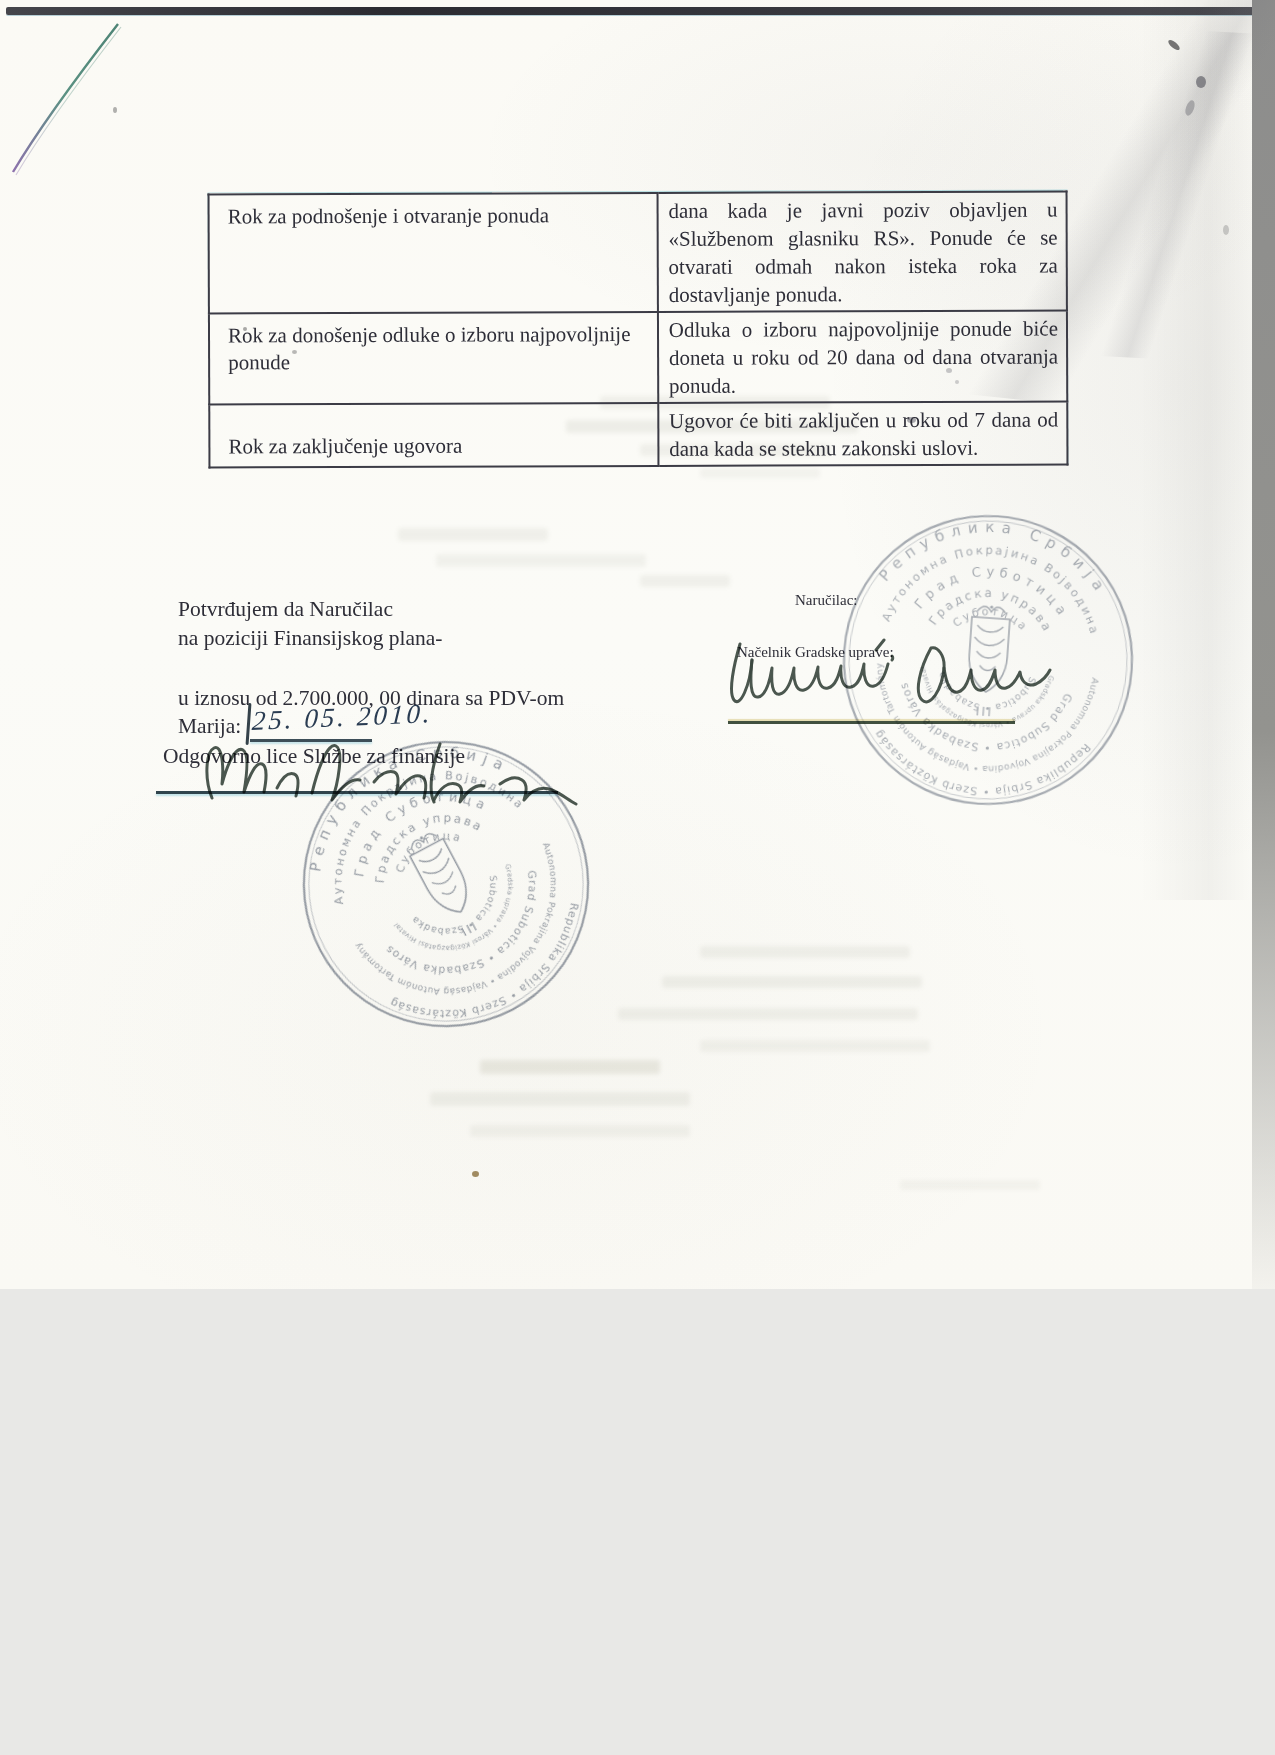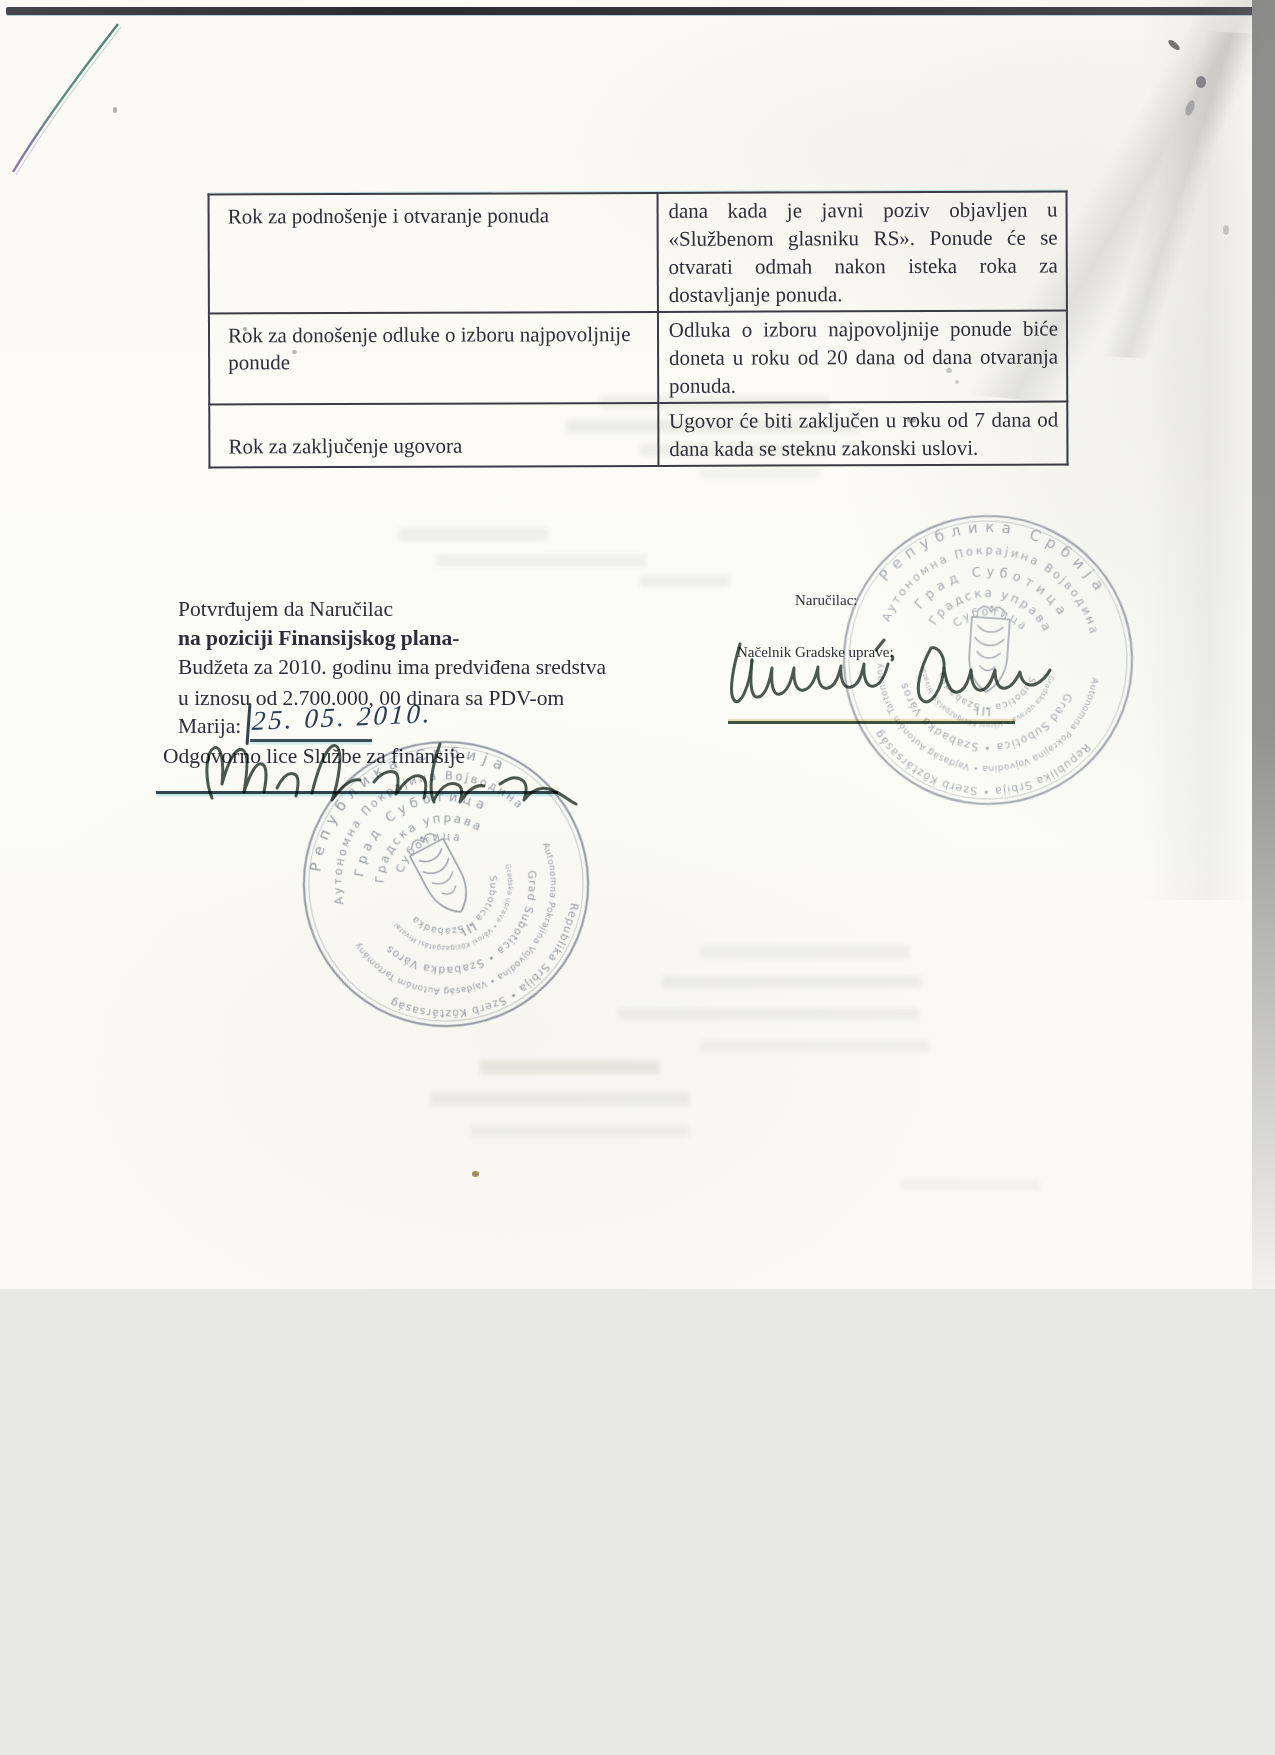--- a/index.html
+++ b/index.html
@@ -132,22 +132,21 @@
       <td class="c2">Odluka o izboru najpovoljnije ponude biće doneta u roku od 20 dana od dana otvaranja ponuda.</td>
     </tr>
     <tr class="r3">
       <td class="c1">Rok za zaključenje ugovora</td>
       <td class="c2">Ugovor će biti zaključen u roku od 7 dana od dana  kada se steknu zakonski uslovi.</td>
     </tr>
   </tbody>
     </table>
 
   <div class="tl" style="left:178px;top:597px;">Potvrđujem da Naručilac</div>
-  <div class="tl" style="left:178px;top:626px;font-weight:bold;">na poziciji Finansijskog plana-</div>
-  <div class="tl" style="left:178px;top:655px;">Budžeta za 2010. godinu ima predviđena sredstva</div>
+  <div class="tl" style="left:178px;top:626px;">na poziciji Finansijskog plana-</div>
   <div class="tl" style="left:178px;top:686px;">u iznosu od 2.700.000, 00 dinara sa PDV-om</div>
   <div class="tl" style="left:178px;top:714px;">Marija:</div>
   <div class="hand-date">25. 05. 2010.</div>
   <div class="pen-stroke"></div>
   <div class="uline ul-date"></div>
   <div class="tl" style="left:163px;top:744px;">Odgovorno lice Službe za finansije</div>
   <div class="uline ul-left"></div>
 
   <svg class="sig" style="left:182px;top:736px;" width="410" height="78" viewBox="0 0 410 78">
     <path d="M30,62 C22,42 24,16 32,12 C40,8 42,30 40,48 C46,26 54,10 61,14 C68,18 64,44 62,56 C68,38 74,26 80,28 C86,30 84,46 82,56"></path>

